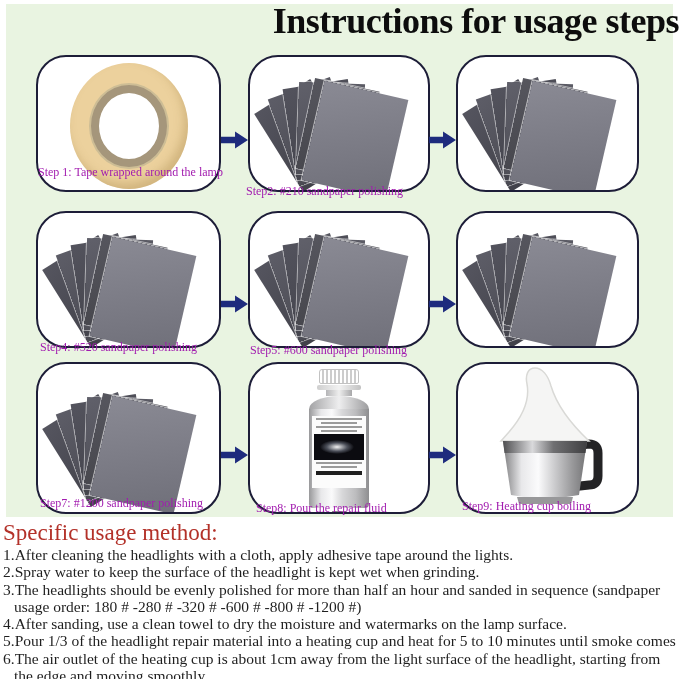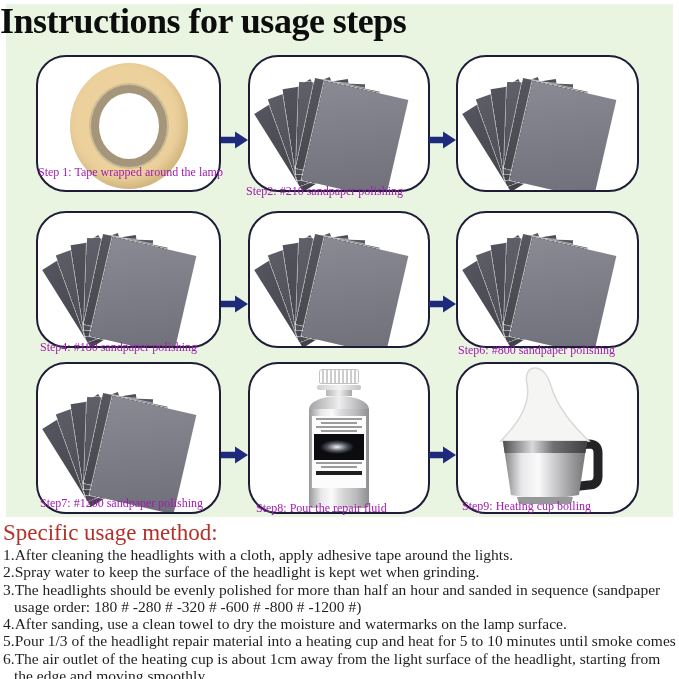--- a/index.html
+++ b/index.html
@@ -1,19 +1,19 @@
 <!DOCTYPE html>
 <html><head>
 <meta charset="utf-8">
 <style>
   html,body{margin:0;padding:0;background:#ffffff;}
   .page{position:relative;width:679px;height:679px;overflow:hidden;background:#ffffff;
         font-family:"Liberation Serif", serif;}
   .green-panel{position:absolute;left:6px;top:4px;width:667px;height:513px;background:#e9f4e1;}
-  .title{position:absolute;left:0;top:0px;width:679px;text-align:left;
+  .title{position:absolute;left:0;top:0px;width:679px;text-align:right;
          font-size:36px;font-weight:bold;color:#0d0d0d;letter-spacing:-0.5px;}
   .box{position:absolute;background:#ffffff;border:2px solid #1d1d38;border-radius:30px;overflow:hidden;}
   .b1{left:36px;top:55px;width:181px;height:133px;}
   .b2{left:248px;top:55px;width:178px;height:133px;}
   .b3{left:456px;top:55px;width:179px;height:133px;}
   .b4{left:36px;top:211px;width:181px;height:133px;}
   .b5{left:248px;top:211px;width:178px;height:133px;}
   .b6{left:456px;top:211px;width:179px;height:133px;}
   .b7{left:36px;top:362px;width:181px;height:148px;}
   .b8{left:248px;top:362px;width:178px;height:148px;}
@@ -203,22 +203,22 @@
         <path d="M62 2 C55 2 52 9 54 18 C57 34 50 50 36 66 L28 75 L116 75 C98 58 84 40 78 20 C75 9 69 2 62 2 Z" fill="#f5f5f4" stroke="#d9d9d6" stroke-width="1.5"></path>
         <path d="M30 75 L114 75 L106 129 Q72 136 38 129 Z" fill="url(#met)"></path>
         <path d="M30 75 L114 75 L112.5 87 L31.5 87 Z" fill="url(#metd)"></path>
         <path d="M44 131 L100 131 L98 138 L46 138 Z" fill="#98989a"></path>
       </svg>
     </div>
   </div>
 
   <div class="steplabel l1">Step 1: Tape wrapped around the lamp</div>
   <div class="steplabel l2">Step2: #210 sandpaper polishing</div>
-  <div class="steplabel l4">Step4: #180 sandpaper polishing</div>
-  <div class="steplabel l6">Step6: #800 sandpaper polishing</div>
+  <div class="steplabel l4">Step4: #520 sandpaper polishing</div>
+  <div class="steplabel l5">Step5: #600 sandpaper polishing</div>
   <div class="steplabel l7">Step7: #1200 sandpaper polishing</div>
   <div class="steplabel l8">Step8: Pour the repair fluid</div>
   <div class="steplabel l9">Step9: Heating cup boiling</div>
 
   <div class="usage">
     <div class="usage-heading">Specific usage method:</div>
     <div class="uline">1.After cleaning the headlights with a cloth, apply adhesive tape around the lights.</div>
     <div class="uline">2.Spray water to keep the surface of the headlight is kept wet when grinding.</div>
     <div class="uline">3.The headlights should be evenly polished for more than half an hour and sanded in sequence (sandpaper</div>
     <div class="uline indent">usage order: 180 # -280 # -320 # -600 # -800 # -1200 #)</div>

